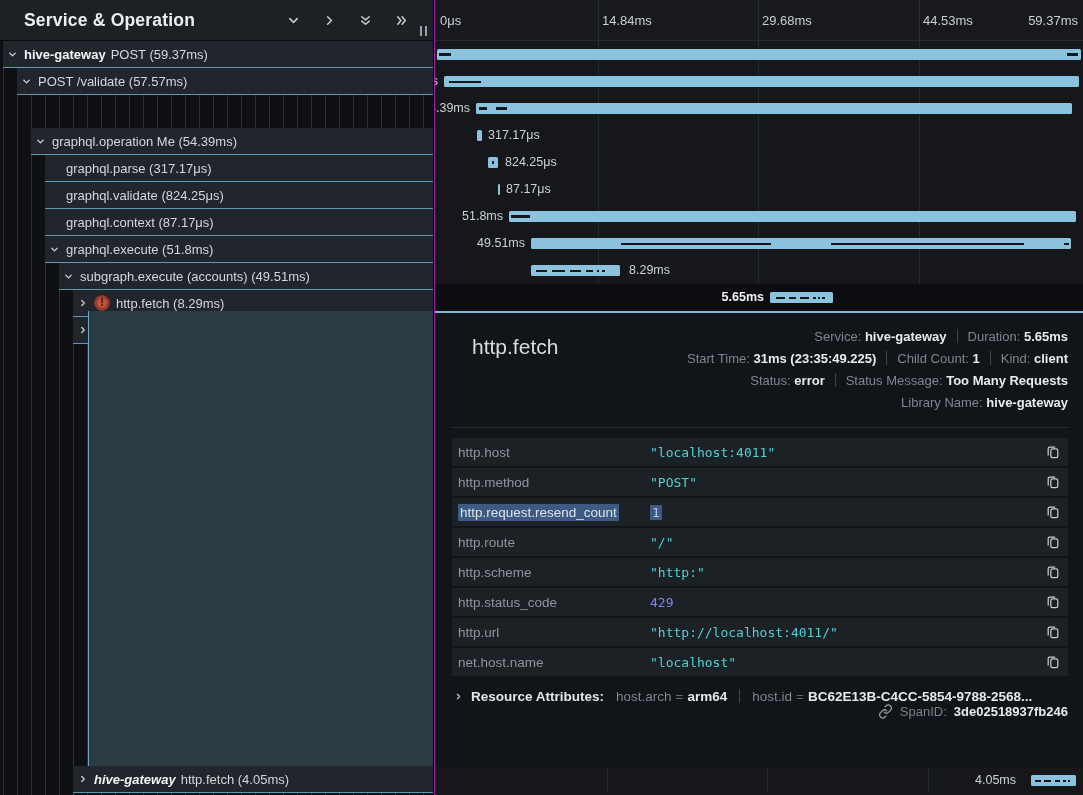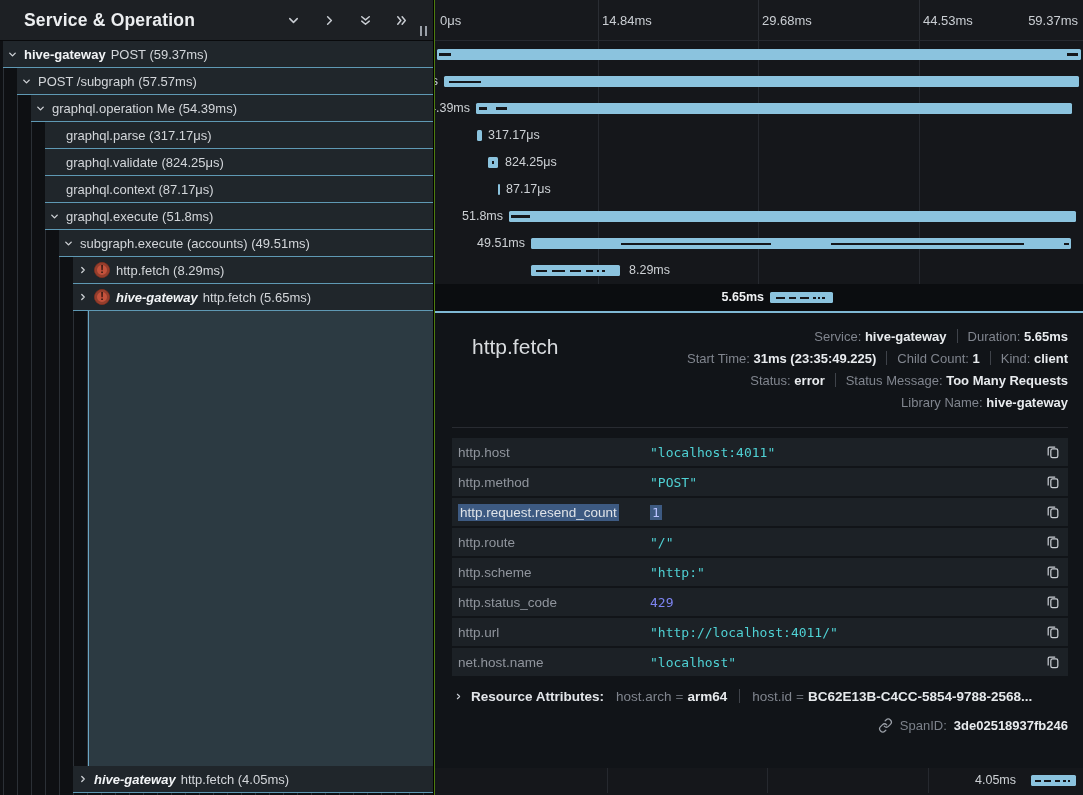--- a/index.html
+++ b/index.html
@@ -1,18 +1,18 @@
 <!DOCTYPE html>
 <html><head>
 <meta charset="utf-8">
 <style>
   * { margin:0; padding:0; box-sizing:border-box; }
   html,body { background:#0e1013; }
   body { font-family:"Liberation Sans","DejaVu Sans",sans-serif; color:#d6d9dd; }
-  .app { position:relative; width:1083px; height:795px; background:#4d7c0f; overflow:hidden; }
+  .app { position:relative; width:1083px; height:795px; background:#a21caf; overflow:hidden; }
 
   
   .left { position:absolute; left:0; top:0; width:434px; height:795px; border-right:1px solid #000; background:#0e1013; }
   .left-header { height:41px; background:#1d2024; display:flex; align-items:center; padding:0 10px 0 24px; border-bottom:1px solid #090a0c; position:relative; }
   .left-title { font-size:17.5px; font-weight:bold; color:#eceef0; letter-spacing:.2px; flex:1; }
   .hdr-icons { display:flex; align-items:center; gap:21px; margin-right:14px; }
   .hdr-icons svg { display:block; cursor:pointer; }
   .drag-handle { position:absolute; right:6px; bottom:4px; display:flex; gap:3px; }
   .drag-handle i { display:block; width:2px; height:10px; background:#9aa0a8; }
 
@@ -23,21 +23,21 @@
           background-position:3px 0; }
   .trow { height:27px; display:flex; align-items:center; gap:6px; padding-left:4px;
           background:#20262b; border-bottom:1px solid #5f99b4; font-size:13px; color:#d3d6da; cursor:pointer; }
   .trow .name { white-space:nowrap; overflow:hidden; }
   .svc { font-weight:bold; color:#f2f4f6; margin-right:5px; }
   .svc.italic { font-style:italic; }
   .tchev { width:11px; flex:0 0 auto; display:flex; align-items:center; justify-content:center; color:#ced2d6; }
   .err-icon { flex:0 0 auto; width:16px; height:16px; border-radius:50%; background:#c4523c;
               border:1px solid #7e3020; box-shadow:inset 0 0 0 2px rgba(20,10,8,.28);
               color:#26140f; font-weight:bold; font-size:11px; line-height:13px; text-align:center; }
-  .ind0{margin-left:3px;} .ind1{margin-left:17px;} .ind2{margin-left:31px;} .ind3{margin-left:45px;}
+  .ind0{margin-left:3px;} .ind1{margin-left:17px;} .ind2{margin-left:31px;margin-top:33px;} .ind3{margin-left:45px;}
   .ind4{margin-left:59px;} .ind5{margin-left:73px;}
   .leaf { padding-left:21px; }
 
   .expanded-area { position:absolute; top:270px; bottom:27px; left:88px; right:0;
                    background:#2c3a42; border-left:1px solid #6aa6c4; }
   .bottom-trow { position:absolute; left:0; right:0; bottom:2px; }
 
   
   .right { position:absolute; left:435px; top:0; width:648px; height:795px; background:#15171b; }
   .ruler { position:relative; height:41px; background:#17191d; border-bottom:1px solid #26292f; font-size:13px; color:#caced3; }
@@ -76,21 +76,21 @@
   .attr-val .hl { color:#b9c3ff; }
   .copy-btn { flex:0 0 auto; cursor:pointer; display:flex; margin-left:8px; }
 
   .res-line { display:flex; align-items:flex-start; margin:13px 0 0 2px; font-size:13.5px; white-space:nowrap; overflow:hidden; }
   .res-hdr { font-weight:bold; color:#e2e5e9; display:flex; align-items:center; gap:8px; cursor:pointer; }
   .res-item { margin-left:12px; }
   .res-item .k { color:#80858e; } .res-item .eq { color:#666b73; margin:0 4px; }
   .res-item .v { color:#e6e9ec; font-weight:bold; }
   .res-sep { width:1px; height:14px; background:#3f434a; margin:0 12px; flex:0 0 auto; }
 
-  .spanid-line { display:flex; align-items:center; justify-content:flex-end; gap:7px; margin-top:14px; font-size:13px; }
+  .spanid-line { display:flex; align-items:center; justify-content:flex-end; gap:7px; margin-top:0; font-size:13px; }
   .spanid-line .lbl { color:#7c818a; }
   .spanid-line .val { color:#e8ebee; font-weight:bold; }
 
   .bottom-rrow { position:absolute; left:9px; right:0; top:768px; height:25px; }
 </style>
 </head>
 <body>
 
 <div class="app">
 
@@ -129,21 +129,21 @@
           </span>
         <span class="name"><span class="svc">hive-gateway</span><span>POST (59.37ms)</span></span>
       </div>
 
       <div class="trow ind1">
         <span class="tchev">
             <svg width="11" height="11" viewBox="0 0 24 24" fill="none" stroke="#ced2d6" stroke-width="3" stroke-linecap="round" stroke-linejoin="round">
               <polyline points="6 9 12 15 18 9"></polyline>
             </svg>
           </span>
-        <span class="name">POST /subgraph (57.57ms)</span>
+        <span class="name">POST /validate (57.57ms)</span>
       </div>
 
       <div class="trow ind2">
         <span class="tchev">
             <svg width="11" height="11" viewBox="0 0 24 24" fill="none" stroke="#ced2d6" stroke-width="3" stroke-linecap="round" stroke-linejoin="round">
               <polyline points="6 9 12 15 18 9"></polyline>
             </svg>
           </span>
         <span class="name">graphql.operation Me (54.39ms)</span>
       </div>

